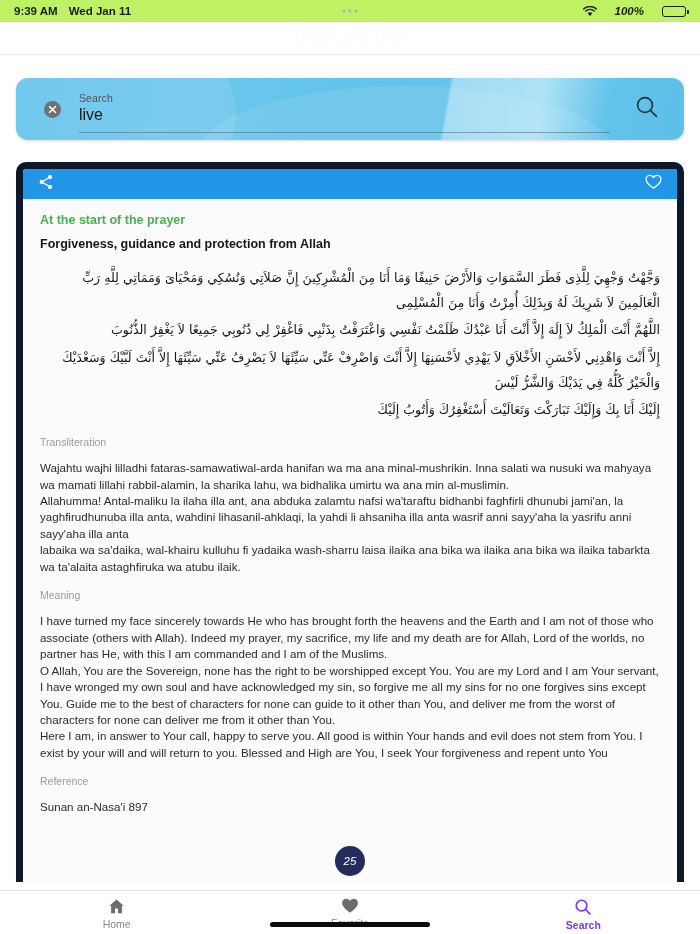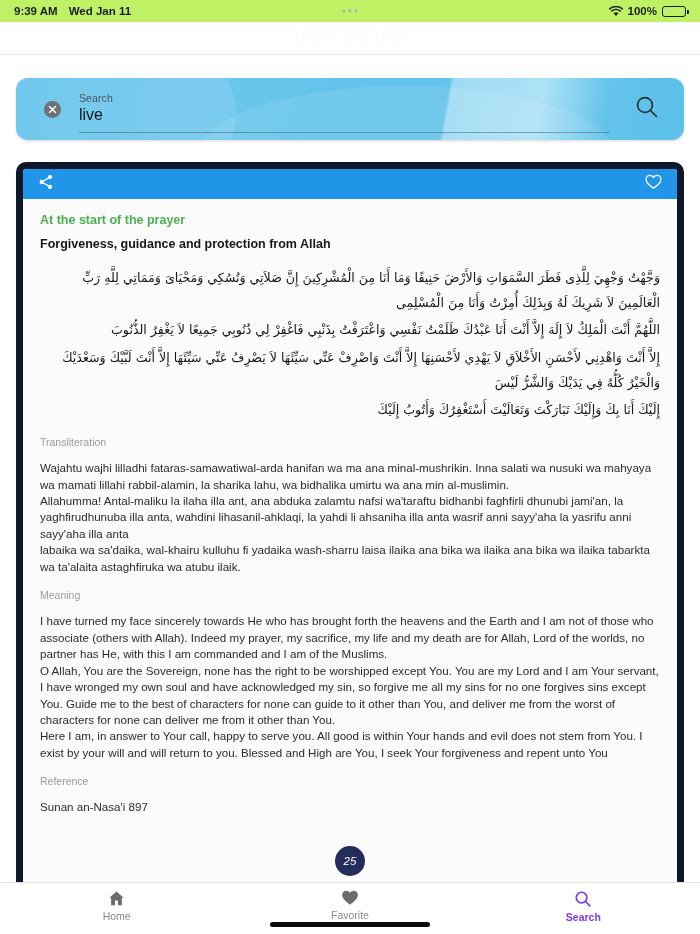--- a/index.html
+++ b/index.html
@@ -45,21 +45,22 @@
   .status-dots span {
     width: 3px; height: 3px;
     border-radius: 50%;
     background: #b0b0b4;
     display: block;
   }
   .status-right {
     margin-left: auto;
     display: flex;
     align-items: center;
-    gap: 5px;
+    gap: 18px;
+    font-style: italic;
   }
   .wifi-icon { display: block; }
   .battery {
     width: 24px;
     height: 11px;
     border: 1.3px solid #1c1c1e;
     border-radius: 3px;
     position: relative;
     padding: 1px;
   }
@@ -277,21 +278,21 @@
     display: flex;
     align-items: center;
     justify-content: center;
     cursor: pointer;
   }
 
   
   .tab-bar {
     position: absolute;
     left: 0; right: 0; bottom: 0;
-    height: 52px;
+    height: 44px;
     background: #ffffff;
     border-top: 1px solid #e3e3e5;
     display: flex;
     align-items: flex-start;
     padding-top: 7px;
   }
   .tab-item {
     flex: 1;
     display: flex;
     flex-direction: column;

